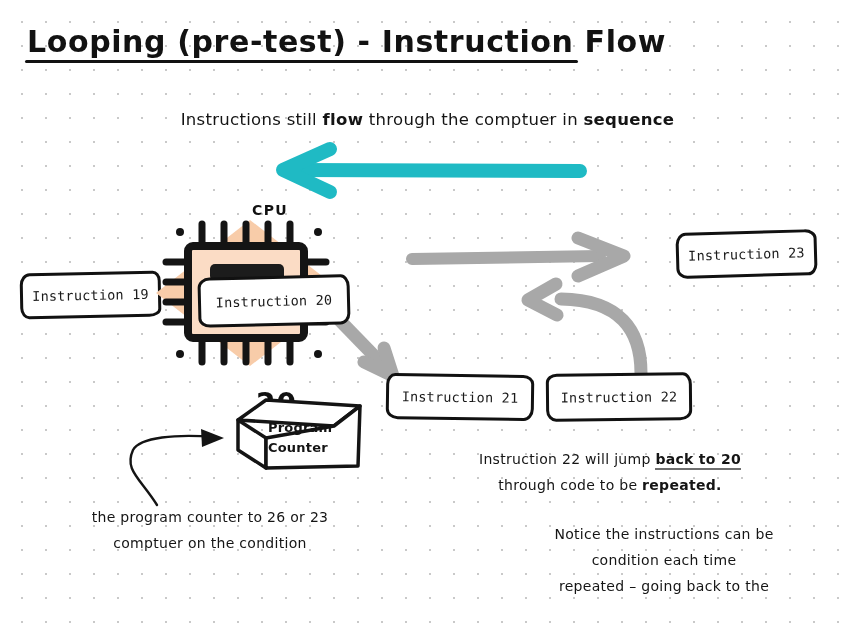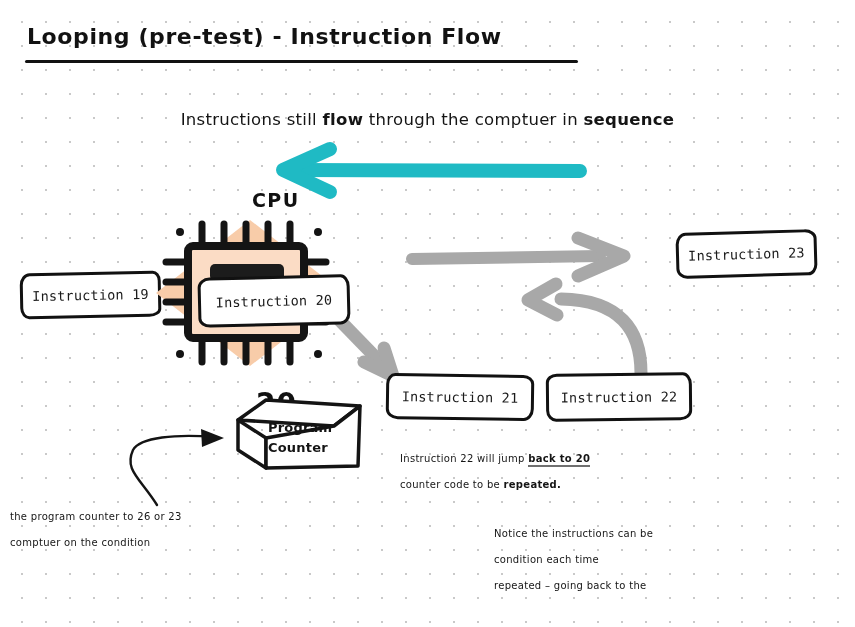--- a/index.html
+++ b/index.html
@@ -17,21 +17,21 @@
     background-position: 10px 10px;
     overflow: hidden;
     font-family: "DejaVu Sans", sans-serif;
   }
 
   
   .title {
     position: absolute;
     left: 27px;
     top: 24px;
-    font-size: 22px;
+    font-size: 30px;
     font-weight: 700;
     letter-spacing: 0.6px;
     color: #121212;
     white-space: nowrap;
   }
   .title-rule {
     position: absolute;
     left: 25px;
     top: 60px;
     width: 553px;
@@ -49,43 +49,44 @@
     font-size: 16.5px;
     color: #141414;
     letter-spacing: 0.3px;
     white-space: nowrap;
   }
   .subtitle b { font-weight: 700; }
 
   .cpu-label {
     position: absolute;
     left: 252px;
-    top: 189px;
-    font-size: 19px;
+    top: 202px;
+    font-size: 14px;
     font-weight: 700;
     letter-spacing: 1.4px;
     color: #111;
   }
 
   .pc-number {
     position: absolute;
     left: 256px;
     top: 387px;
     font-size: 28px;
     font-weight: 700;
     color: #111;
     letter-spacing: 1px;
   }
 
   .note {
     position: absolute;
-    font-size: 10px;
+    font-size: 14px;
     line-height: 26px;
     color: #151515;
     letter-spacing: 0.3px;
+    text-align: center;
   }
   .note b { font-weight: 700; }
   .note u.thick {
     text-decoration: none;
     border-bottom: 2.5px solid #6f6f6f;
     padding-bottom: 1px;
     font-weight: 700;
   }
 
   #note-jump   { left: 400px; top: 446px; width: 420px; }
@@ -282,21 +283,21 @@
 
   <svg class="arrow-svg" id="arrows-front" viewBox="0 0 855 627">
     <g>
       <path d="M157 505 C140 478 124 470 133 450 C140 437 176 434 215 437" stroke="#141414" stroke-width="2.4" fill="none" stroke-linecap="round"></path>
       <path d="M201 429 L224 438 L202 447 Z" fill="#141414"></path>
     </g>
   </svg>
 
   <div class="note" id="note-jump">
     <div><span>Instruction 22 will jump </span><u class="thick">back to 20</u></div>
-    <div><span>counter code to be </span><b>repeated.</b></div>
+    <div><span>through code to be </span><b>repeated.</b></div>
   </div>
 
   <div class="note" id="note-pc">
     <div>the program counter to 26 or 23</div>
     <div>comptuer on the condition</div>
   </div>
 
   <div class="note" id="note-notice">
     <div>Notice the instructions can be</div>
     <div>condition each time</div>

